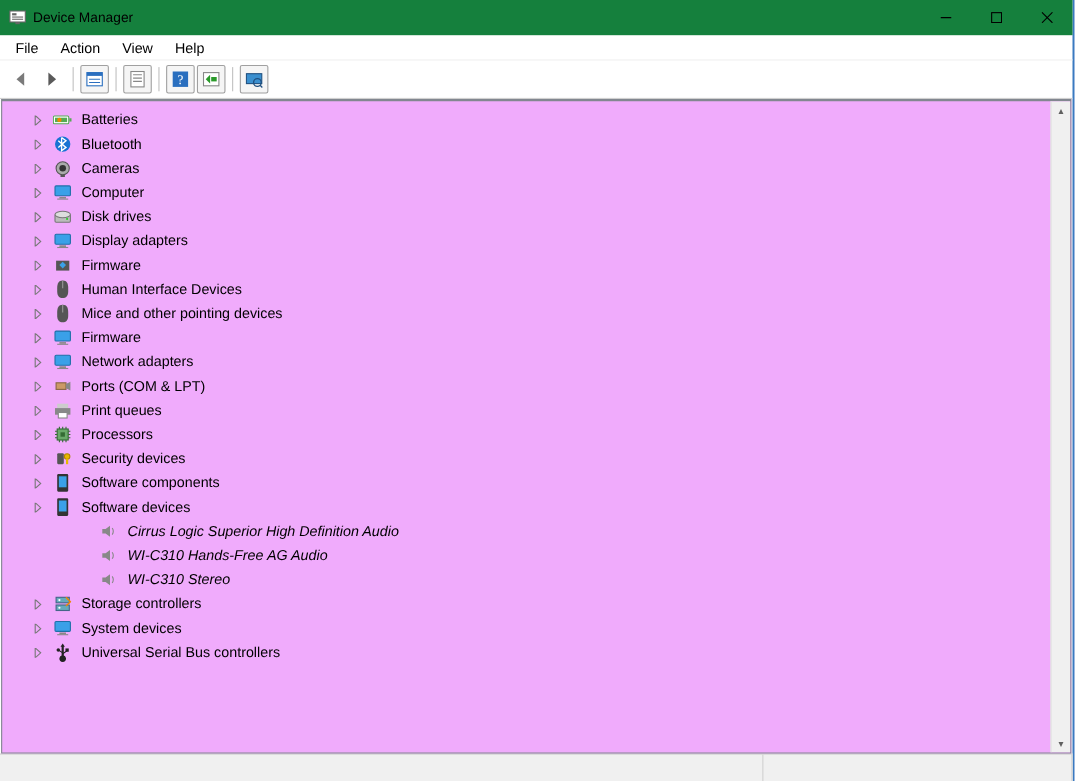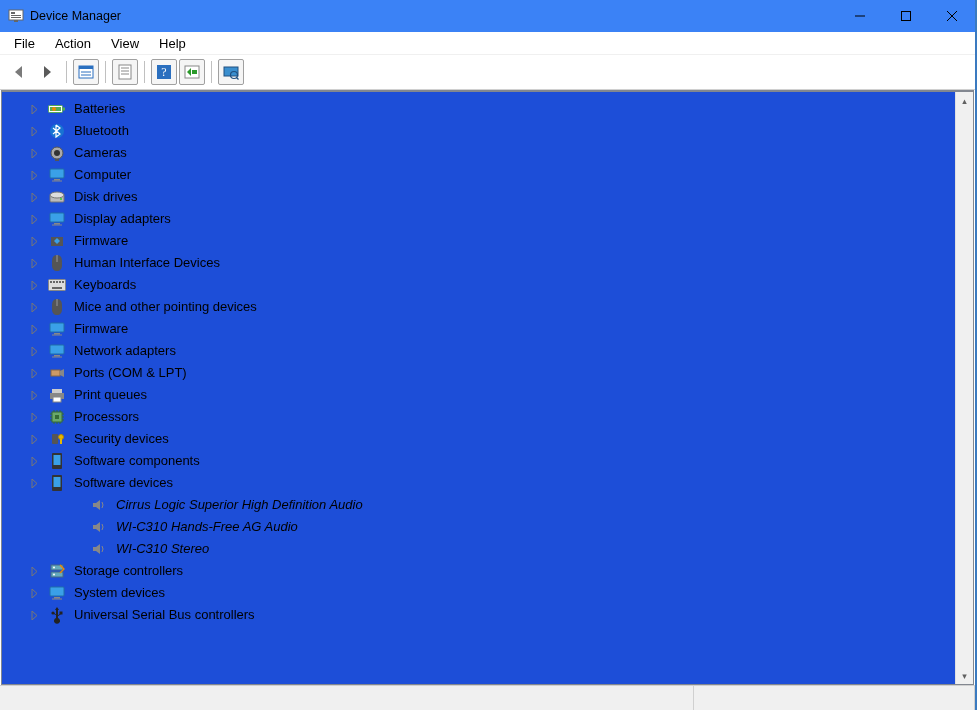--- a/index.html
+++ b/index.html
@@ -21,21 +21,21 @@
     border-right: 2px solid #3a7ac0;
     box-sizing: border-box;
   }
 
   
   .titlebar {
     height: 32px;
     display: flex;
     align-items: center;
     padding: 0 0 0 8px;
-    background: #3b82f6;
+    background: #15803d;
   }
   .titlebar .app-icon {
     width: 16px; height: 16px;
     margin-right: 6px;
     display: inline-flex;
     align-items: center;
     justify-content: center;
   }
   .titlebar .title {
     font-size: 12.5px;
@@ -98,21 +98,21 @@
 
   
   .content {
     flex: 1 1 auto;
     display: flex;
     flex-direction: column;
     border: 1px solid #828790;
     border-top: 2px solid #828790;
     margin: 0 1px 0 1px;
     box-sizing: border-box;
-    background: #1d4ed8;
+    background: #f0abfc;
     overflow: hidden;
     position: relative;
   }
   .tree-scroll {
     flex: 1 1 auto;
     overflow-y: auto;
     padding: 2px 0 6px 0;
   }
   .tree-row {
     display: flex;
@@ -411,41 +411,20 @@
           </span>
           <span class="label">Human Interface Devices</span>
         </div>
         <div class="tree-row depth1">
           <span class="chev">
             <svg width="9" height="9">
               <path d="M2 0 L7 4.5 L2 9 Z" fill="none" stroke="#777"></path>
             </svg>
           </span>
           <span class="icon">
-            <svg width="18" height="12" viewBox="0 0 18 12">
-              <rect x="0.5" y="0.5" width="17" height="11" rx="1" fill="#ddd" stroke="#888"></rect>
-              <g fill="#666">
-                <rect x="2" y="2" width="2" height="2"></rect>
-                <rect x="5" y="2" width="2" height="2"></rect>
-                <rect x="8" y="2" width="2" height="2"></rect>
-                <rect x="11" y="2" width="2" height="2"></rect>
-                <rect x="14" y="2" width="2" height="2"></rect>
-                <rect x="4" y="8" width="10" height="2"></rect>
-              </g>
-            </svg>
-          </span>
-          <span class="label">Keyboards</span>
-        </div>
-        <div class="tree-row depth1">
-          <span class="chev">
-            <svg width="9" height="9">
-              <path d="M2 0 L7 4.5 L2 9 Z" fill="none" stroke="#777"></path>
-            </svg>
-          </span>
-          <span class="icon">
             <svg width="14" height="18" viewBox="0 0 14 18">
               <path d="M7 1 C3 1 2 4 2 8 V11 C2 15 4 17 7 17 C10 17 12 15 12 11 V8 C12 4 11 1 7 1 Z" fill="#555"></path>
               <line x1="7" y1="1" x2="7" y2="8" stroke="#999"></line>
             </svg>
           </span>
           <span class="label">Mice and other pointing devices</span>
         </div>
         <div class="tree-row depth1">
           <span class="chev">
             <svg width="9" height="9">

